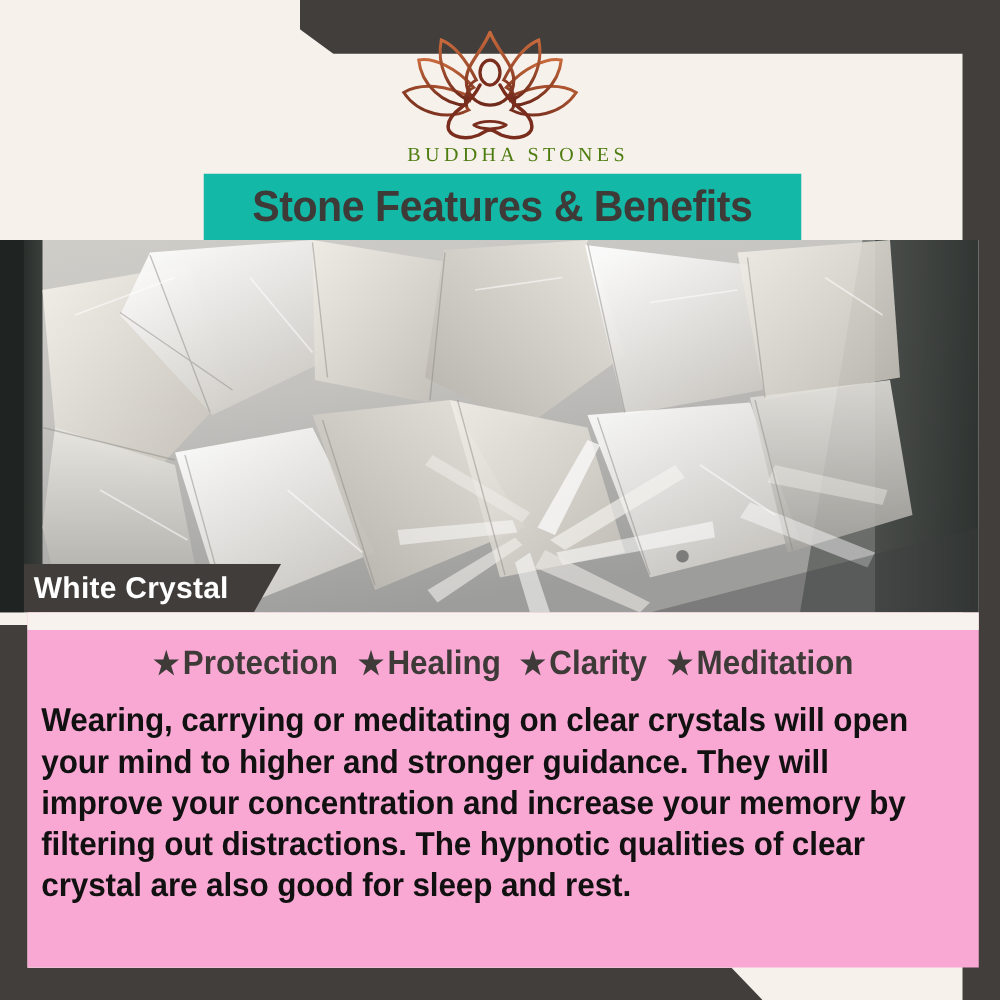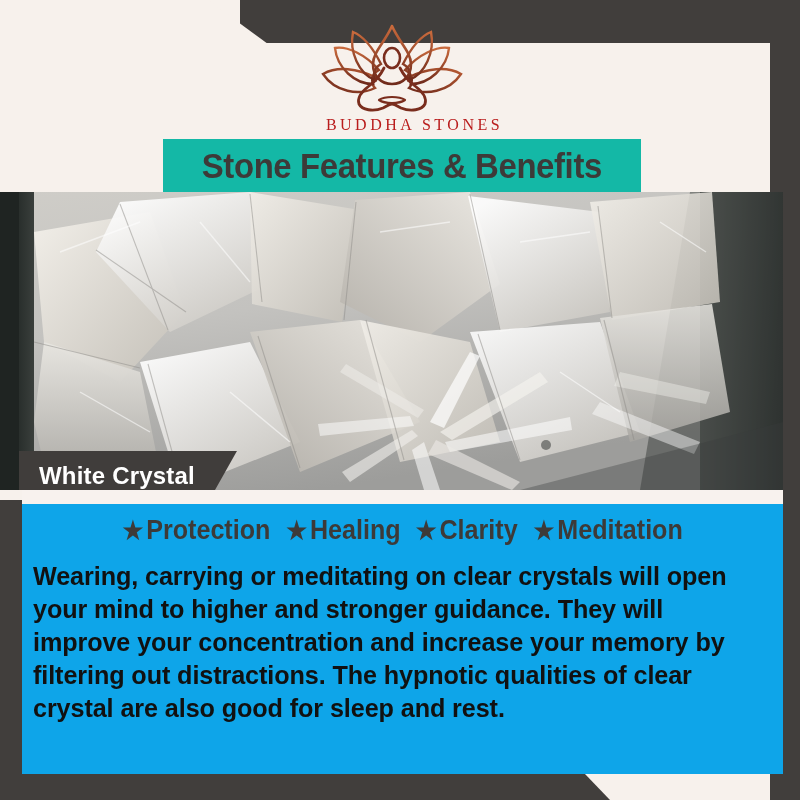--- a/index.html
+++ b/index.html
@@ -94,21 +94,21 @@
   }
   .logo-mark {
     display: block;
     margin: 0 auto;
   }
   .logo-word {
     margin-top: 2px;
     font-family: "Liberation Serif", serif;
     font-size: 16px;
     letter-spacing: 3.5px;
-    color: #b91c1c;
+    color: #4d7c0f;
     font-weight: 400;
     padding-left: 46px;
   }
 
   .title-box {
     position: absolute;
     left: 163px;
     top: 139px;
     width: 478px;
     height: 54px;
@@ -152,44 +152,44 @@
     left: 0;
     top: 0;
     width: 783px;
     height: 298px;
   }
   .stone-label {
     position: absolute;
     left: 19px;
     bottom: 0;
     height: 39px;
-    padding: 0 42px 0 20px;
+    padding: 0 42px 0 8px;
     background: #403d3b;
     display: flex;
-    align-items: flex-end;
+    align-items: center;
     clip-path: polygon(0 0, 100% 0, calc(100% - 22px) 100%, 0 100%);
     z-index: 4;
   }
   .stone-label-text {
     color: #ffffff;
     font-family: "Liberation Sans", sans-serif;
     font-weight: 700;
     font-size: 24px;
     letter-spacing: 0.2px;
     white-space: nowrap;
   }
 
   
   .panel {
     position: absolute;
     left: 22px;
     top: 490px;
     width: 761px;
     height: 284px;
-    background: #0ea5e9;
+    background: #f9a8d4;
     z-index: 9;
   }
   .panel-tint {
     position: absolute;
     left: 0;
     top: 0;
     width: 100%;
     height: 14px;
     background: #f8f2ee;
   }

